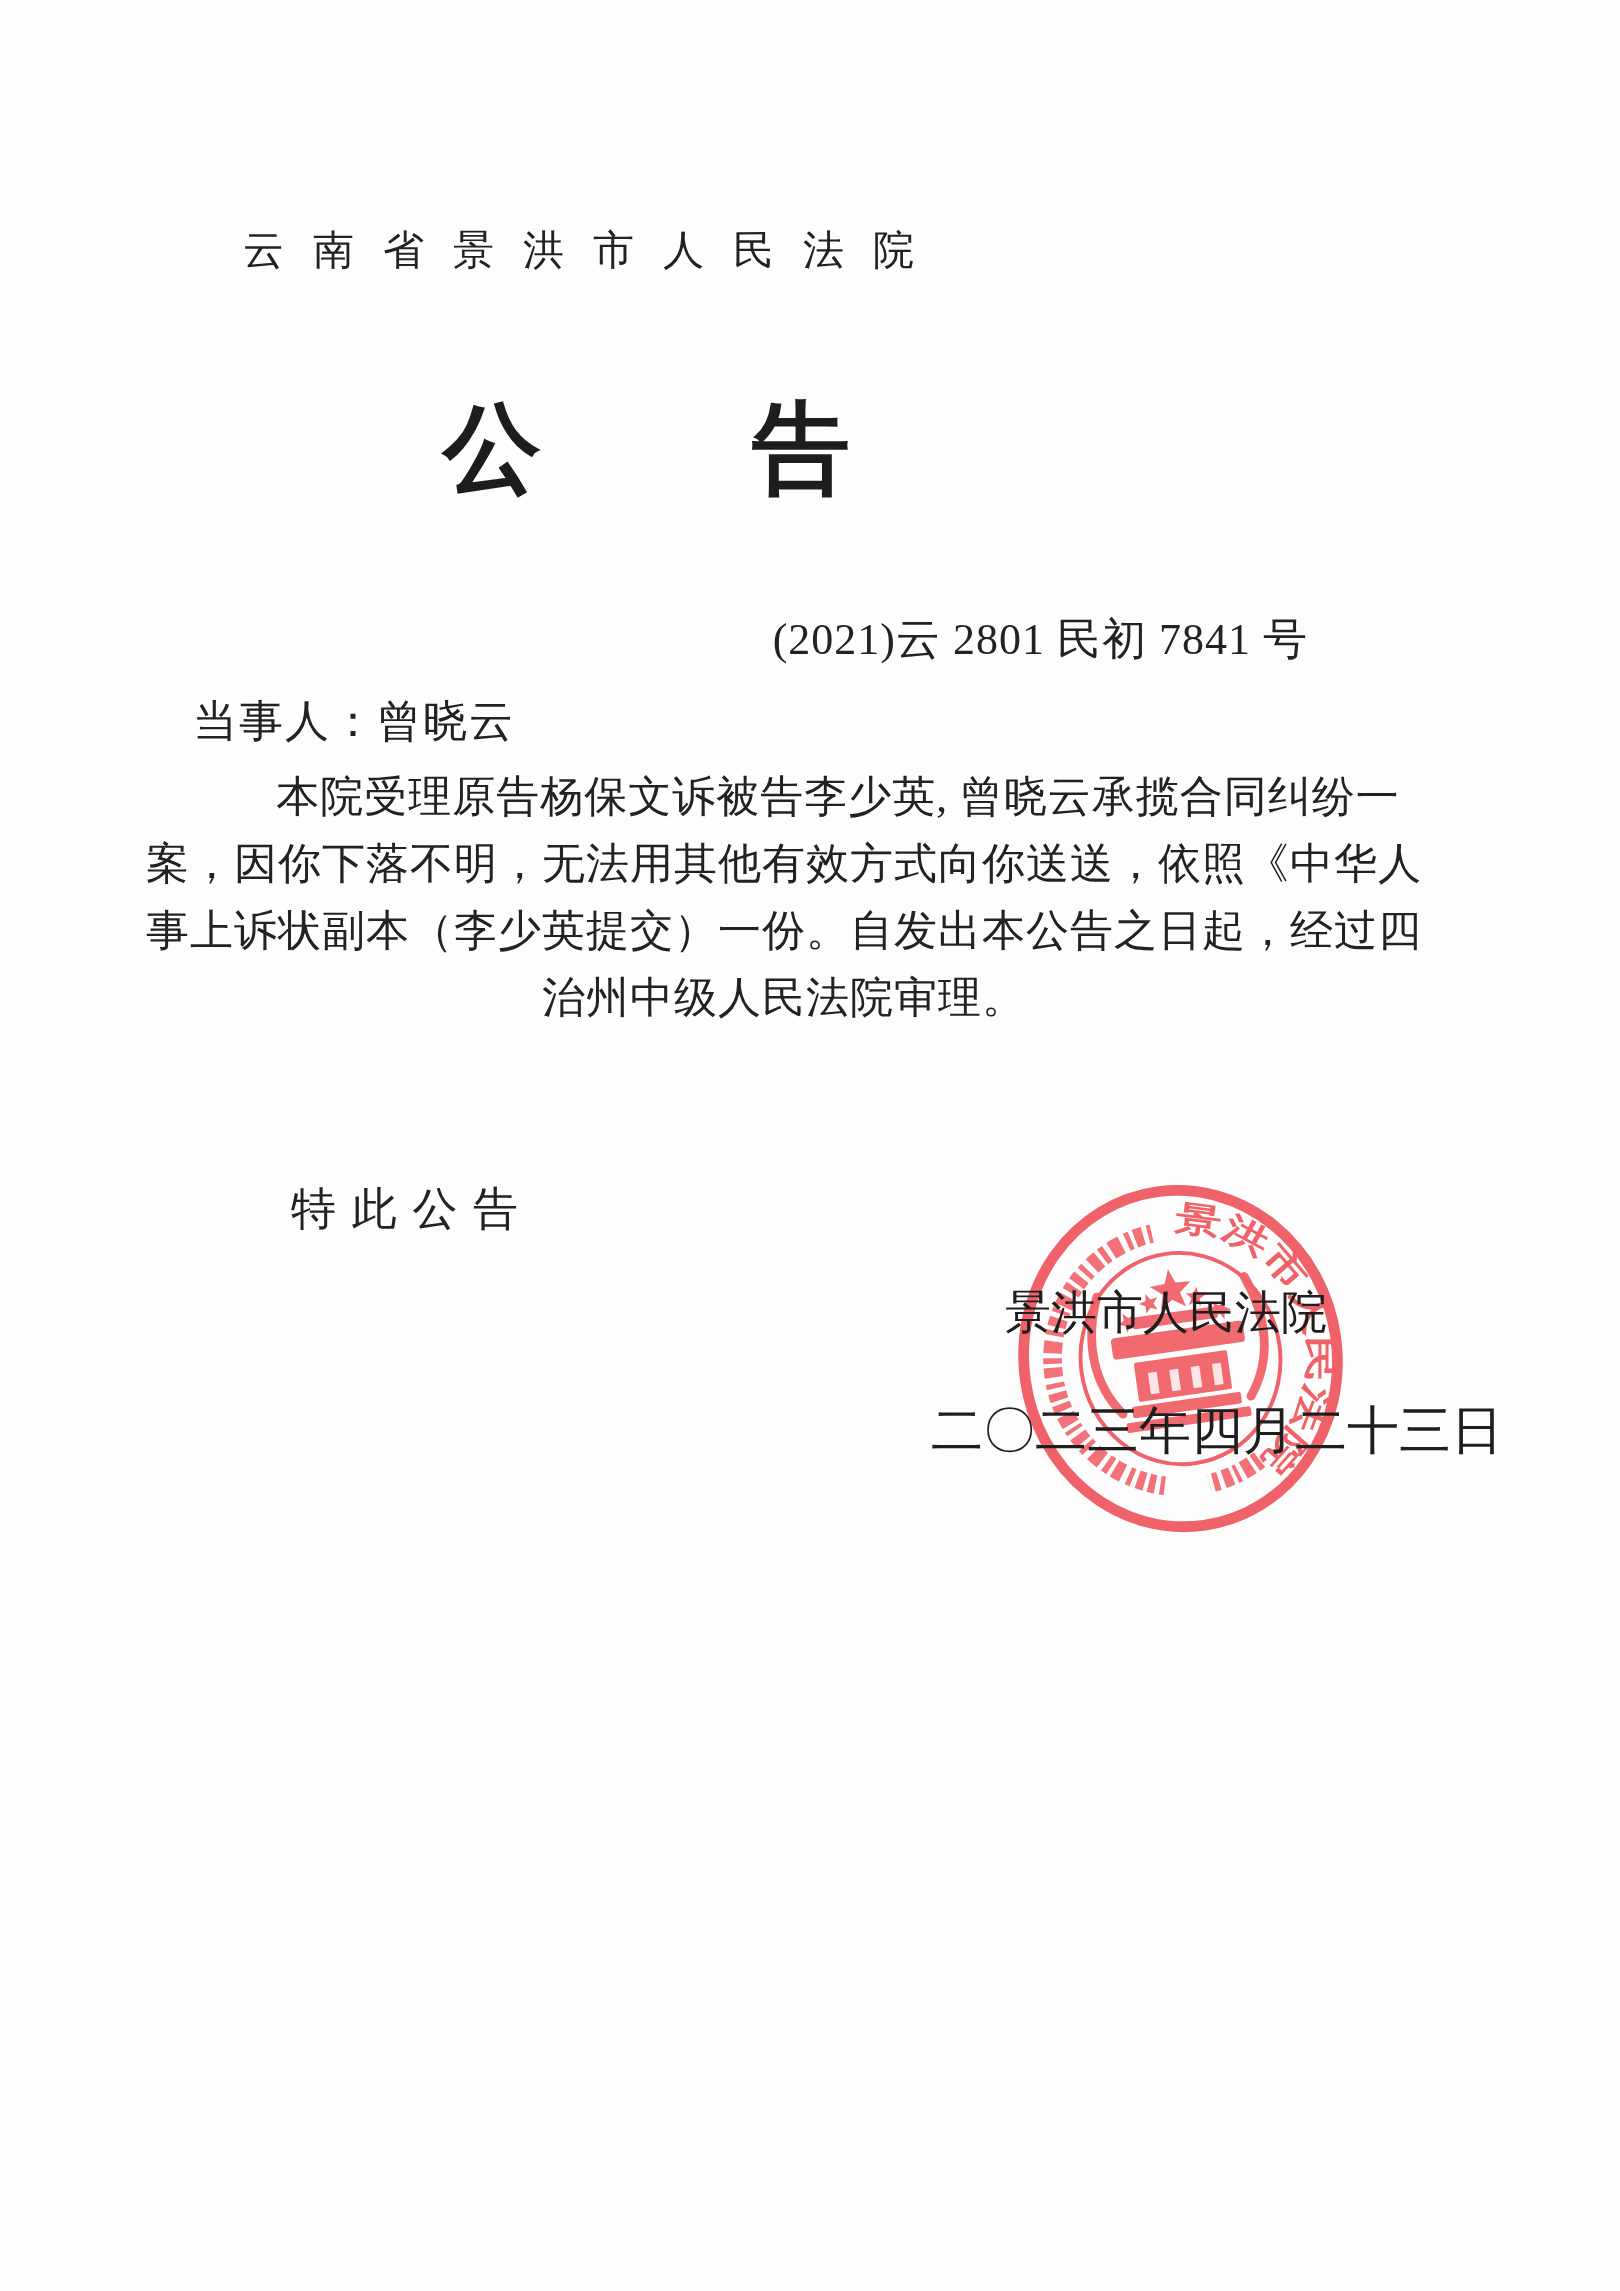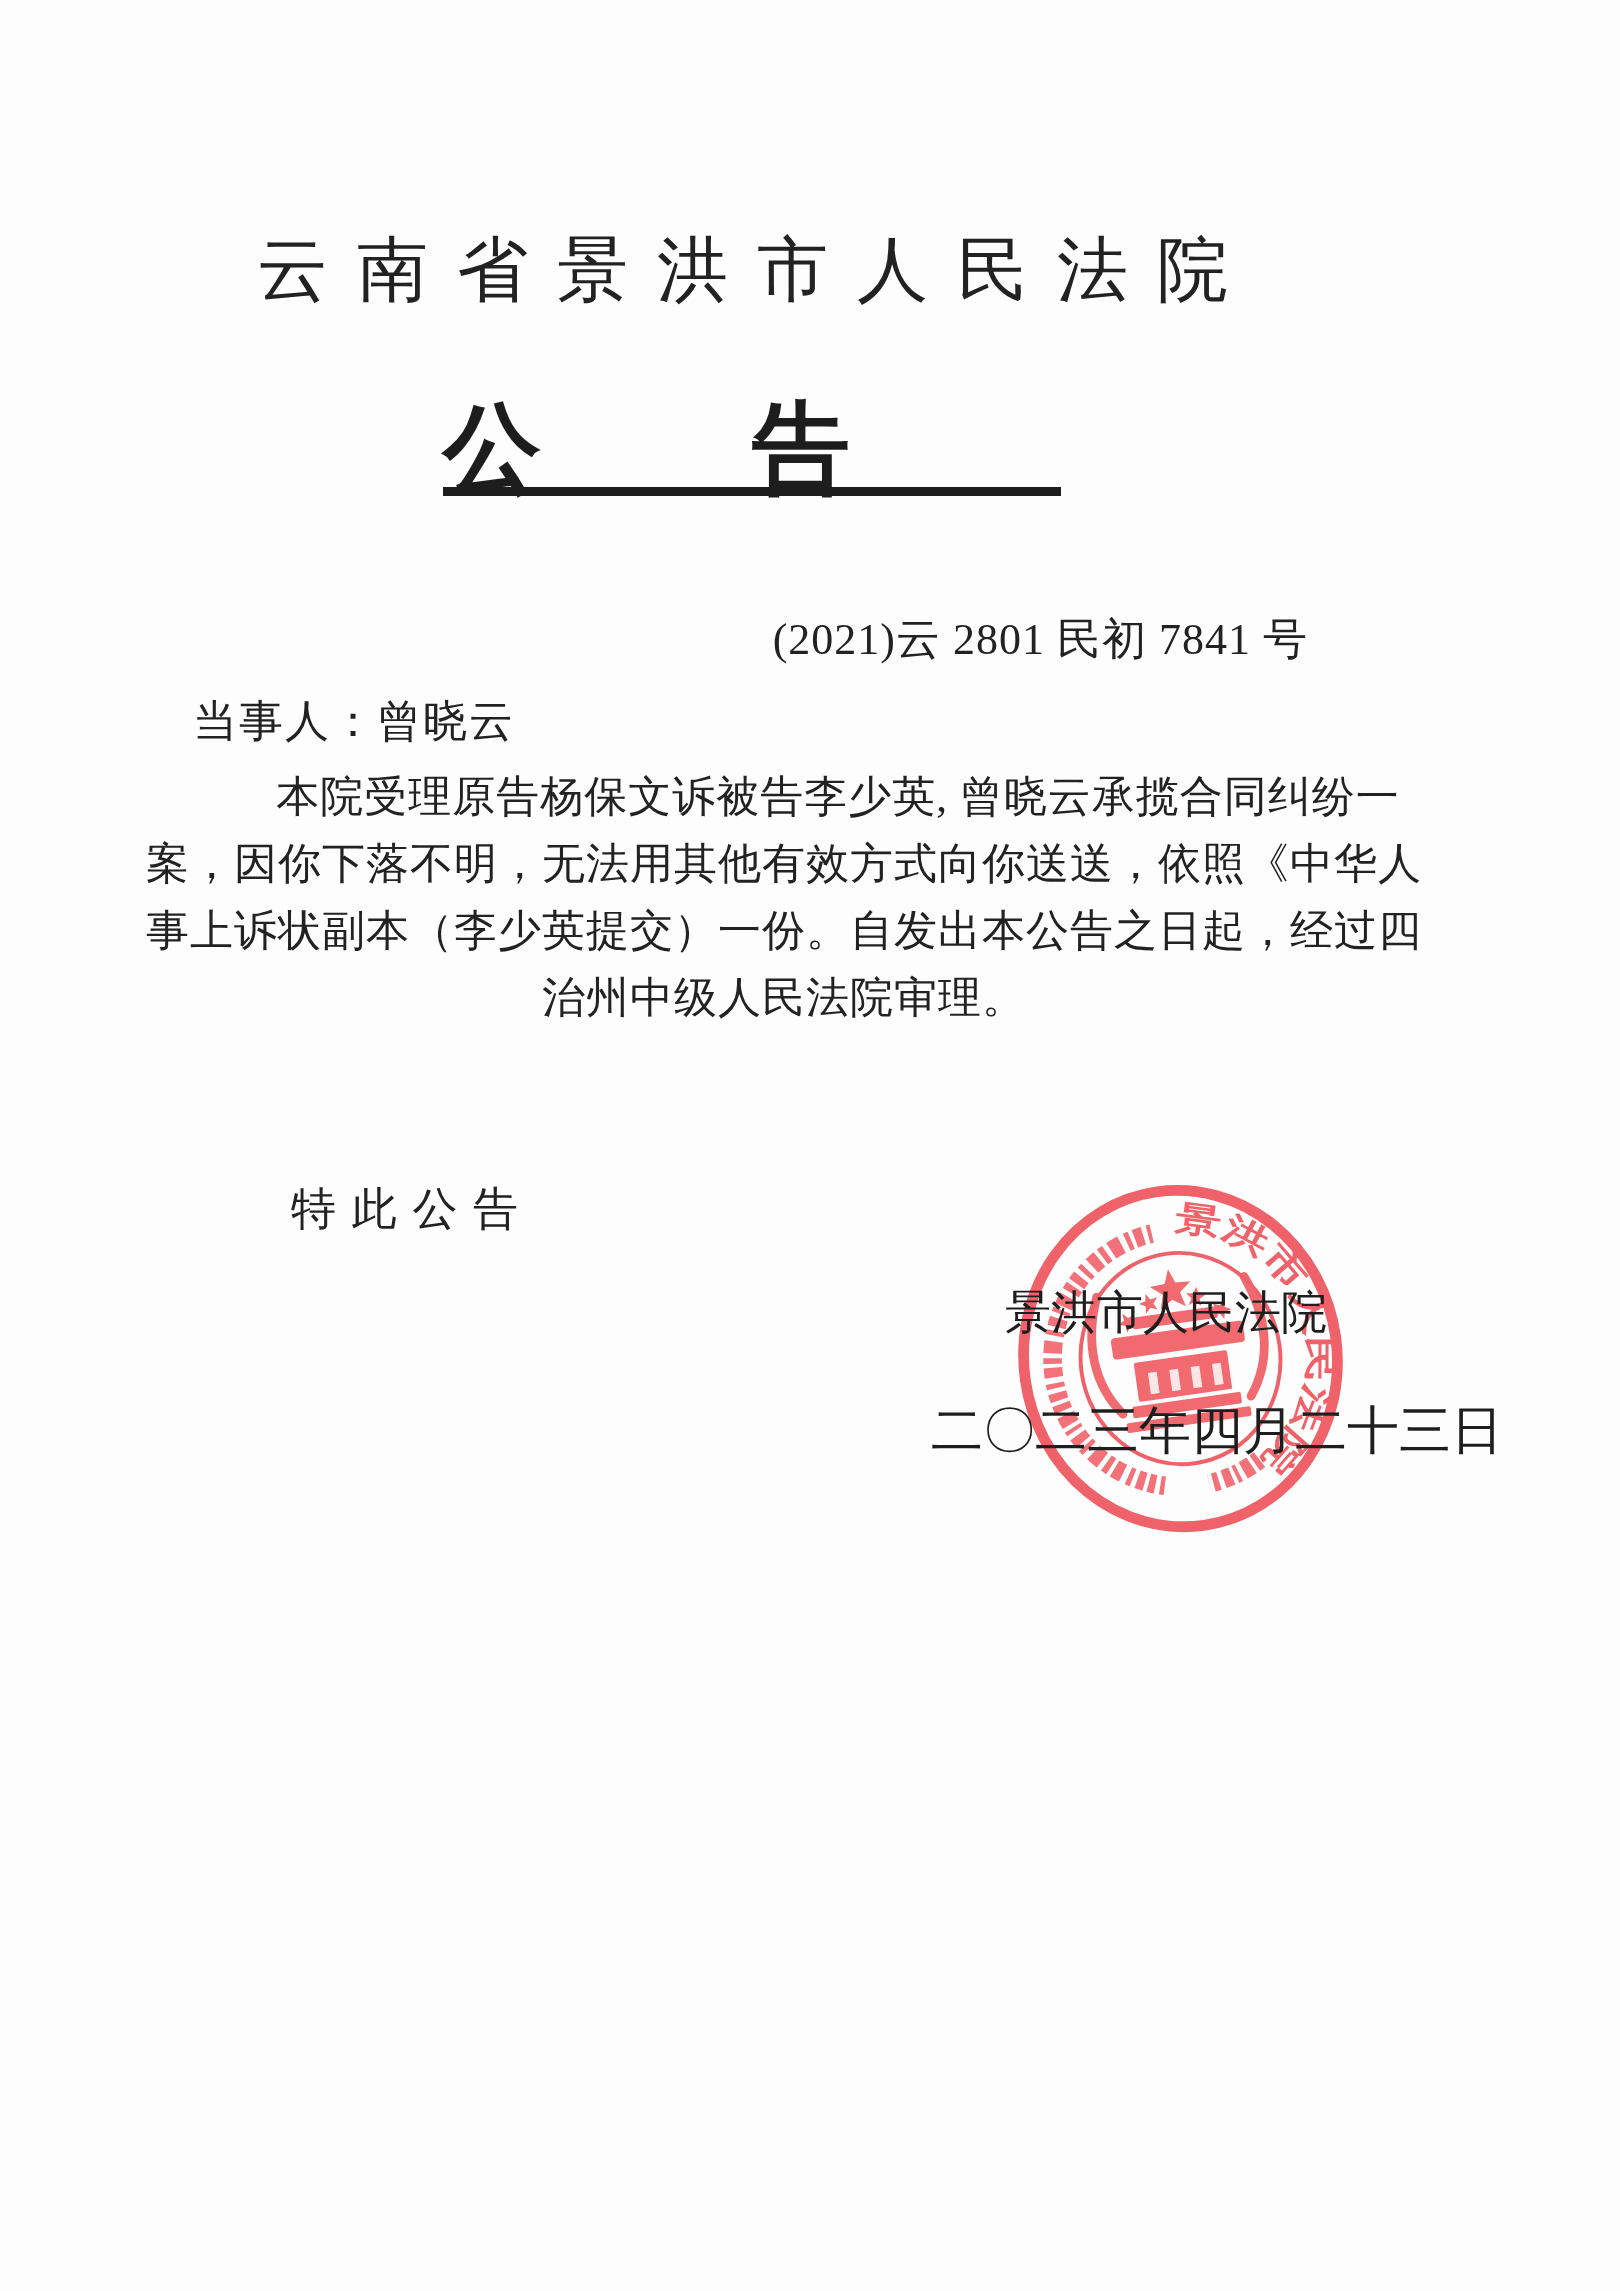--- a/index.html
+++ b/index.html
@@ -6,28 +6,28 @@
   html, body { width: 1620px; height: 2292px; }
   body {
     background: var(--paper, #fdfdfd);
     font-family: "Liberation Serif", "DejaVu Serif", serif;
     color: var(--ink, #222222);
     overflow: hidden;
   }
   .page { position: relative; width: 1620px; height: 2292px; background: var(--paper, #fdfdfd); }
 
   .court-title {
-    position: absolute; left: 257px; top: 223px;
-    font-size: 71px; font-weight: 500; letter-spacing: 29px;
+    position: absolute; left: 243px; top: 223px;
+    font-size: 41px; font-weight: 500; letter-spacing: 29px;
     white-space: nowrap; color: var(--ink, #222);
   }
   .doc-title {
     position: absolute; left: 443px; top: 384px;
     font-size: 98px; font-weight: 700; letter-spacing: 211px;
-    white-space: nowrap; color: #1d1d1d; text-decoration: underline;
+    white-space: nowrap; color: #1d1d1d;
   }
   .case-number {
     position: absolute; right: 312px; top: 610px;
     font-size: 44px; white-space: nowrap; letter-spacing: 1px;
   }
   .party-line {
     position: absolute; left: 193px; top: 692px;
     font-size: 44px; letter-spacing: 2px; white-space: nowrap;
   }
   .body {

